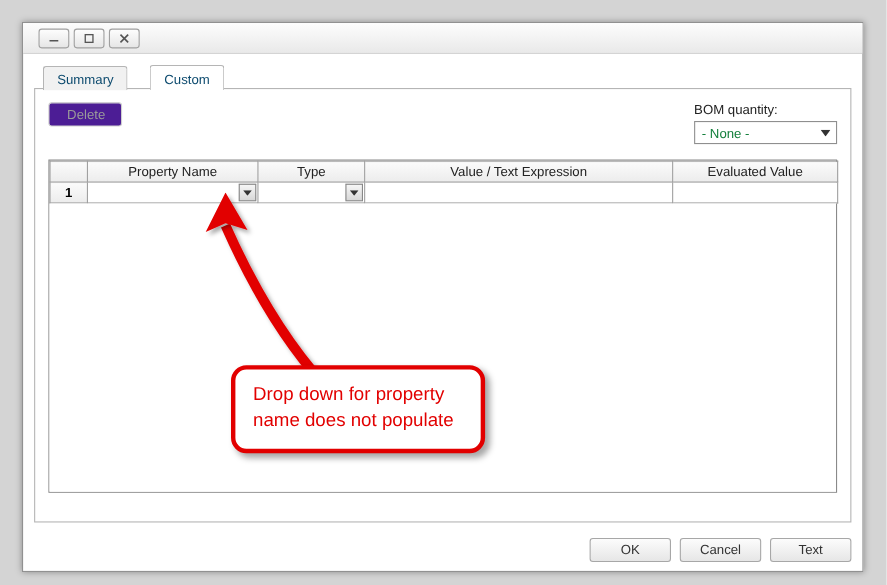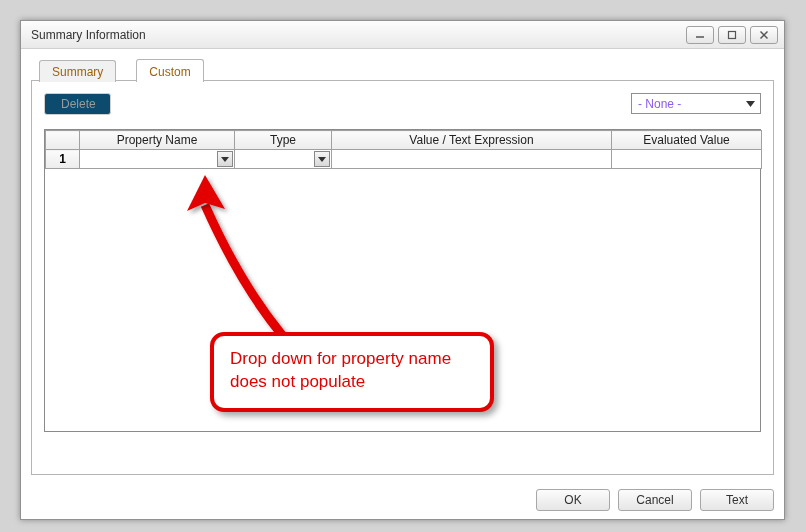--- a/index.html
+++ b/index.html
@@ -54,21 +54,21 @@
     height: 24px;
     padding-left: 8px;
     position: relative;
     z-index: 2;
   }
   .tab {
     padding: 4px 12px 3px 12px;
     border: 1px solid #b5b5b5;
     border-bottom: none;
     background: #f1f1f1;
-    color: #a16207;
+    color: #0c4a6e;
     margin-right: 0px;
     border-top-left-radius: 3px;
     border-top-right-radius: 3px;
     position: relative;
     top: 1px;
     cursor: default;
   }
   .tab.active {
     background: #fff;
     top: 1px;
@@ -95,33 +95,33 @@
     background: linear-gradient(#fcfcfc,#e6e6e6);
     border-radius: 3px;
     padding: 3px 14px;
     color: #333;
     cursor: default;
     min-width: 64px;
     text-align: center;
     font-family: inherit;
     font-size: 12px;
   }
-  .btn.disabled { color: #9a9a9a; background: #0c4a6e; border-color:#cfcfcf;padding-left:16px;}
+  .btn.disabled { color: #9a9a9a; background: #4c1d95; border-color:#cfcfcf;padding-left:16px;}
   .spacer { flex: 1; }
   .bomblock { display: flex; flex-direction: column; }
   .bomlabel { color:#222; margin-bottom:3px; }
   .combo {
     width: 130px; height: 21px;
     border: 1px solid #8f8f8f;
     background: #fff;
     display:flex; align-items:center;
     padding: 0 2px 0 6px;
     cursor: default;
   }
-  .combo .val { flex:1; color:#8b5cf6; }
+  .combo .val { flex:1; color:#15803d; }
   .combo .dd {
     width: 15px; height: 15px;
     display:flex; align-items:center; justify-content:center;
     color:#333;
   }
   .editlistwrap { padding-top: 16px; }
   
   .grid {
     border: 1px solid #8a8a8a;
     margin-top: 14px;
@@ -167,21 +167,21 @@
     right: 10px;
     bottom: 8px;
     display: flex;
     gap: 8px;
   }
   .dlgbuttons .btn { min-width: 74px; }
 
   .callout {
     position: absolute;
     left: 210px;
-    width: 284px;
+    width: 231px;
     top: 332px;
     border: 4px solid #e20000;
     border-radius: 14px;
     background: #fff;
     color: #e20000;
     font-size: 17px;
     line-height: 1.35;
     padding: 12px 16px 14px 16px;
     box-shadow: 4px 4px 6px rgba(0,0,0,0.35);
   }
@@ -193,21 +193,20 @@
     height: 175px;
     pointer-events: none;
   }
 </style>
 </head>
 <body>
 
 <div class="window">
 
   <div class="titlebar">
-    <span class="title">Summary Information</span>
     <div class="wbtn">
       <svg width="10" height="10">
           <line x1="1" y1="7" x2="9" y2="7" stroke="#555" stroke-width="1.5"></line>
         </svg>
     </div>
     <div class="wbtn">
       <svg width="10" height="10">
           <rect x="1.5" y="1.5" width="7" height="7" fill="none" stroke="#555" stroke-width="1.2"></rect>
         </svg>
     </div>
@@ -225,20 +224,21 @@
       <div class="tab">Summary</div>
       <div class="tab active">Custom</div>
     </div>
 
     <div class="tabpanel">
 
       <div class="toprow">
         <button class="btn disabled">Delete</button>
         <div class="spacer"></div>
         <div class="bomblock">
+          <span class="bomlabel">BOM quantity:</span>
           <div class="combo">
             <span class="val">- None -</span>
             <span class="dd">
               <svg width="9" height="6">
                   <polygon points="0,0 9,0 4.5,6" fill="#333"></polygon>
                 </svg>
             </span>
           </div>
         </div>
       </div>

